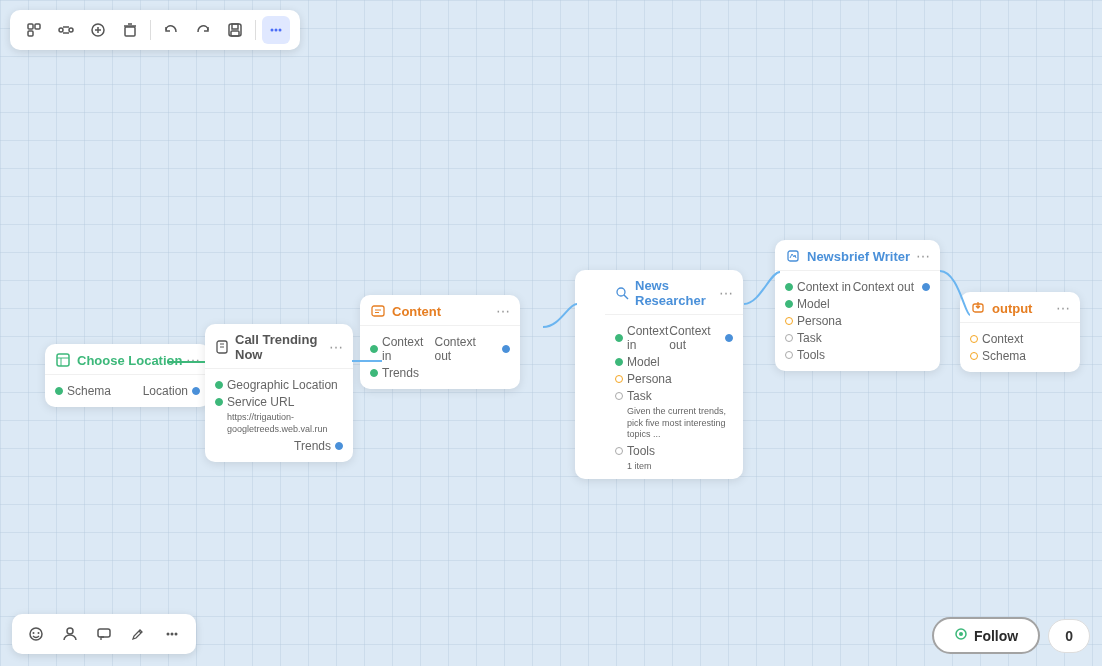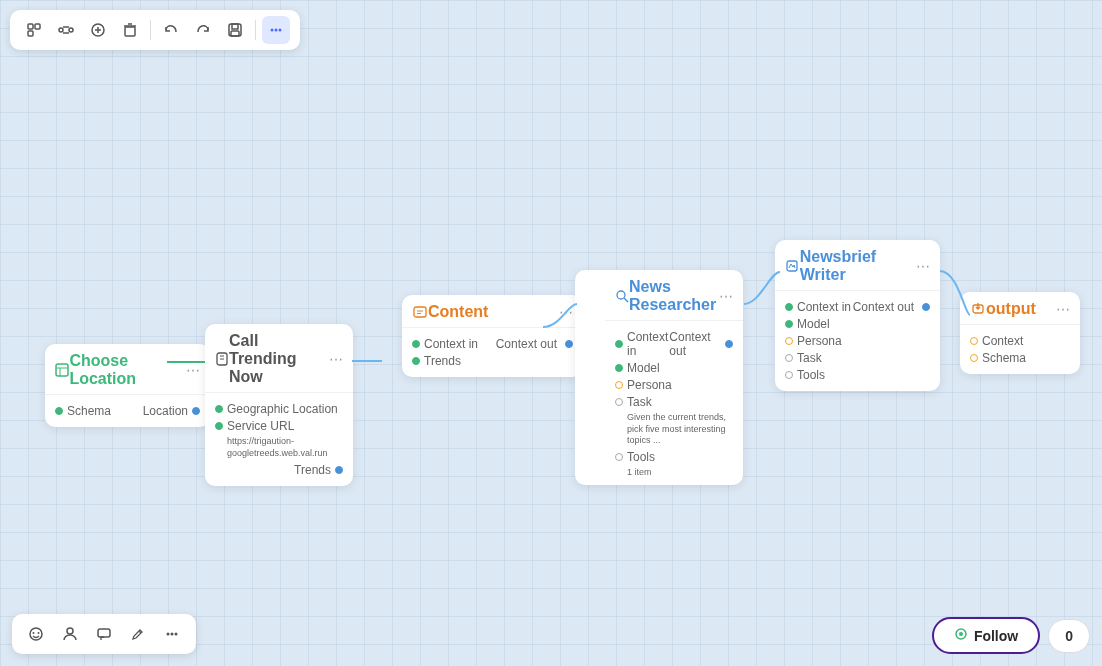--- a/index.html
+++ b/index.html
@@ -93,21 +93,21 @@
       display: flex;
       align-items: center;
       gap: 8px;
       z-index: 100;
     }
     .follow-btn {
       display: flex;
       align-items: center;
       gap: 6px;
       background: white;
-      border: 2px solid #4c1d95;
+      border: 2px solid #a3a3a3;
       border-radius: 24px;
       padding: 8px 20px;
       cursor: pointer;
       font-size: 14px;
       font-weight: 600;
       color: #2a2a2a;
     }
     .follow-btn .follow-icon {
       color: #3db87a;
       font-size: 14px;
@@ -150,23 +150,23 @@
     .node-header {
       display: flex;
       align-items: center;
       justify-content: space-between;
       padding: 8px 10px 6px;
       border-bottom: 1px solid #f0f0f0;
     }
     .node-header-left {
       display: flex;
       align-items: center;
-      gap: 0;
+      gap: 6px;
       font-weight: 600;
-      font-size: 16px;
+      font-size: 13px;
     }
     .node-icon {
       width: 16px;
       height: 16px;
       display: flex;
       align-items: center;
       justify-content: center;
       font-size: 11px;
     }
     .node-menu {
@@ -370,21 +370,21 @@
       </div>
     </div>
     <div class="field-value">https://trigaution-googletreeds.web.val.run</div>
     <div class="port-row" style="justify-content: flex-end; margin-top:4px;">
       <span class="port-label">Trends</span>
       <div class="port-dot blue" style="margin-left:4px;"></div>
     </div>
   </div>
 </div>
 
-<div class="node node-content" style="left:402px; top:295px; width:181px;">
+<div class="node node-content" style="left:360px; top:295px; width:160px;">
   <div class="node-header">
     <div class="node-header-left">
       <span class="node-icon">
         <svg width="14" height="14" viewBox="0 0 14 14" fill="none">
           <rect x="1" y="2" width="12" height="10" rx="2" stroke="#e67e22" stroke-width="1.3"></rect>
           <line x1="4" y1="6" x2="10" y2="6" stroke="#e67e22" stroke-width="1"></line>
           <line x1="4" y1="8.5" x2="8" y2="8.5" stroke="#e67e22" stroke-width="1"></line>
         </svg>
       </span>
       <span>Content</span>

